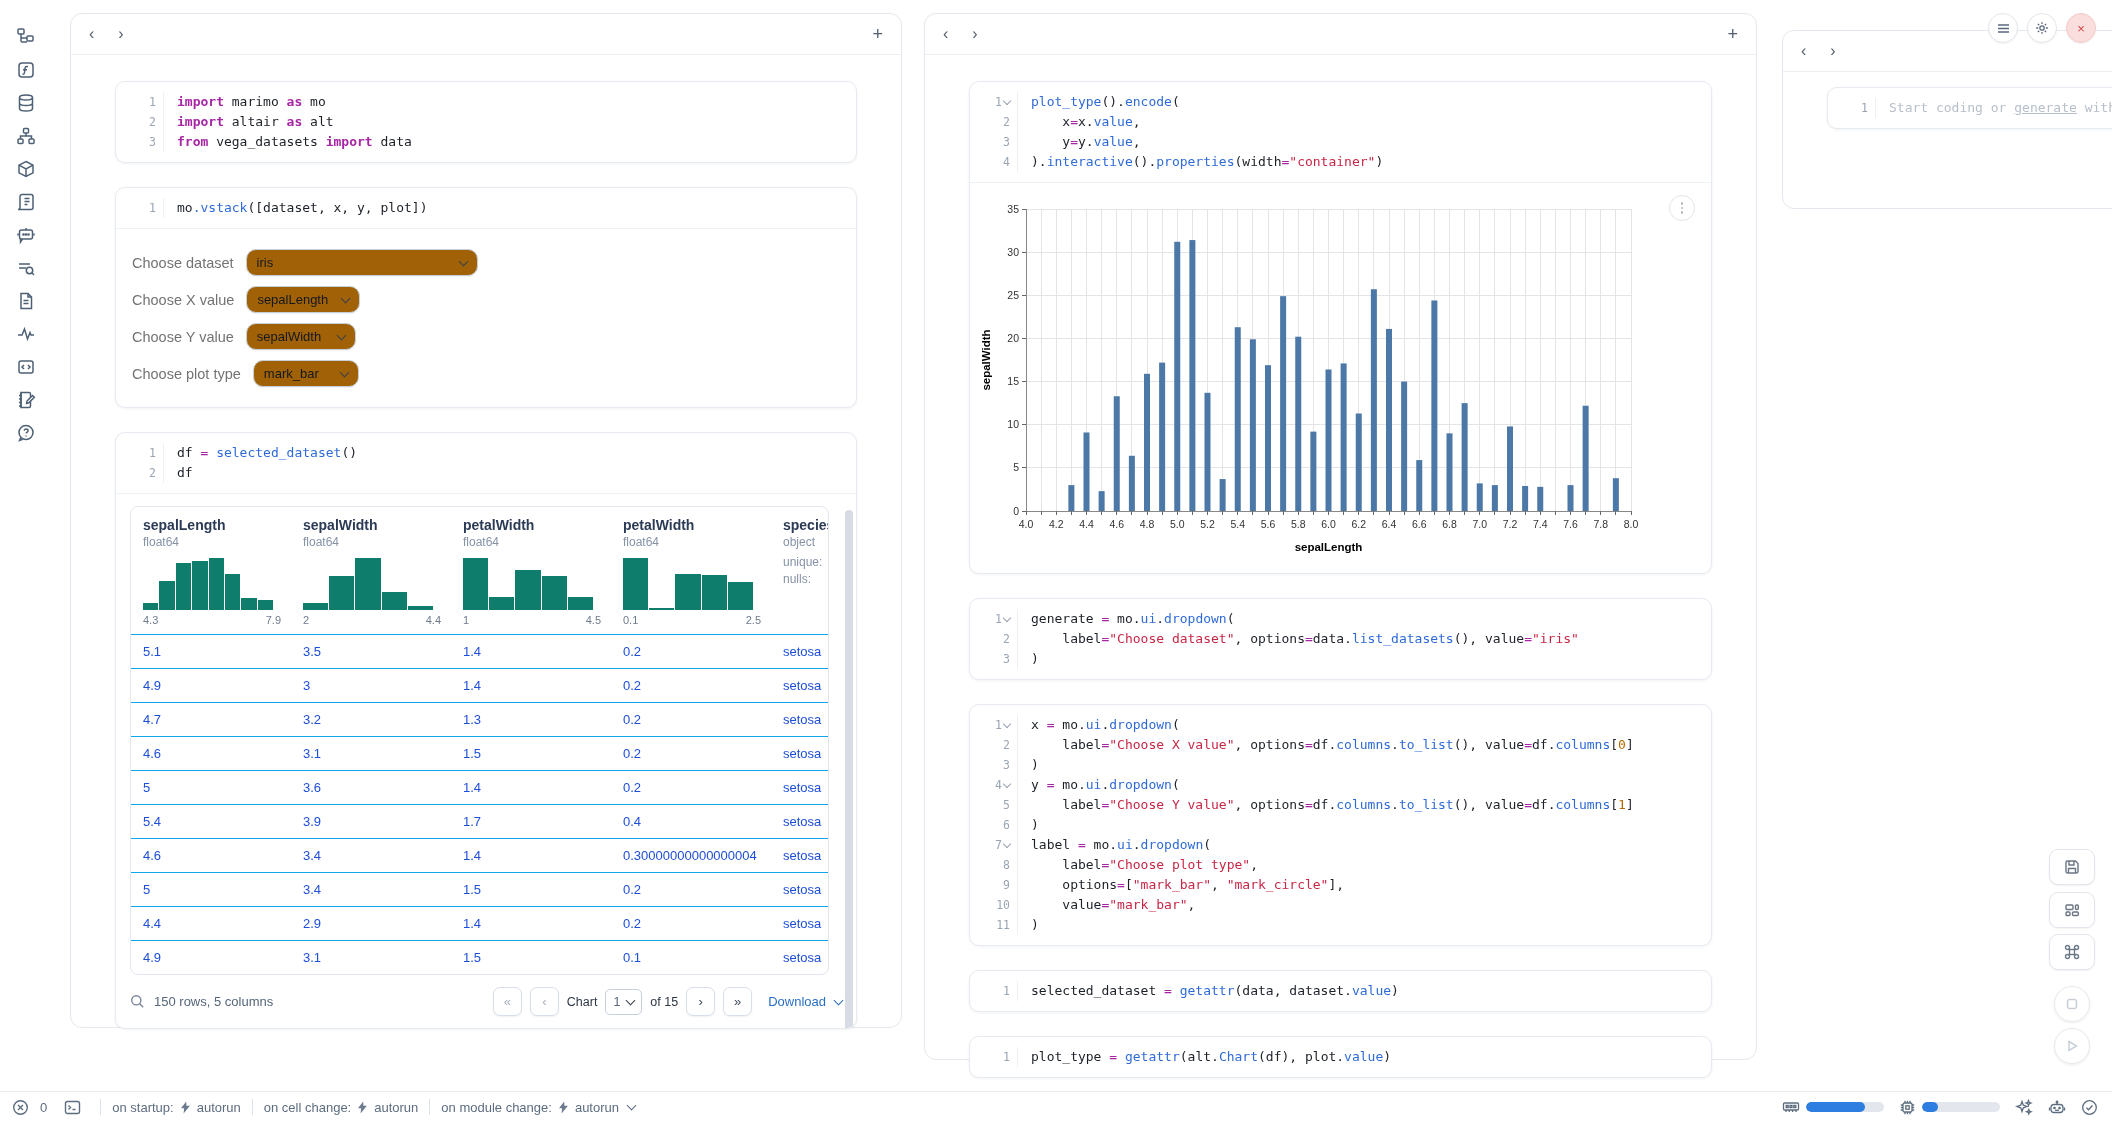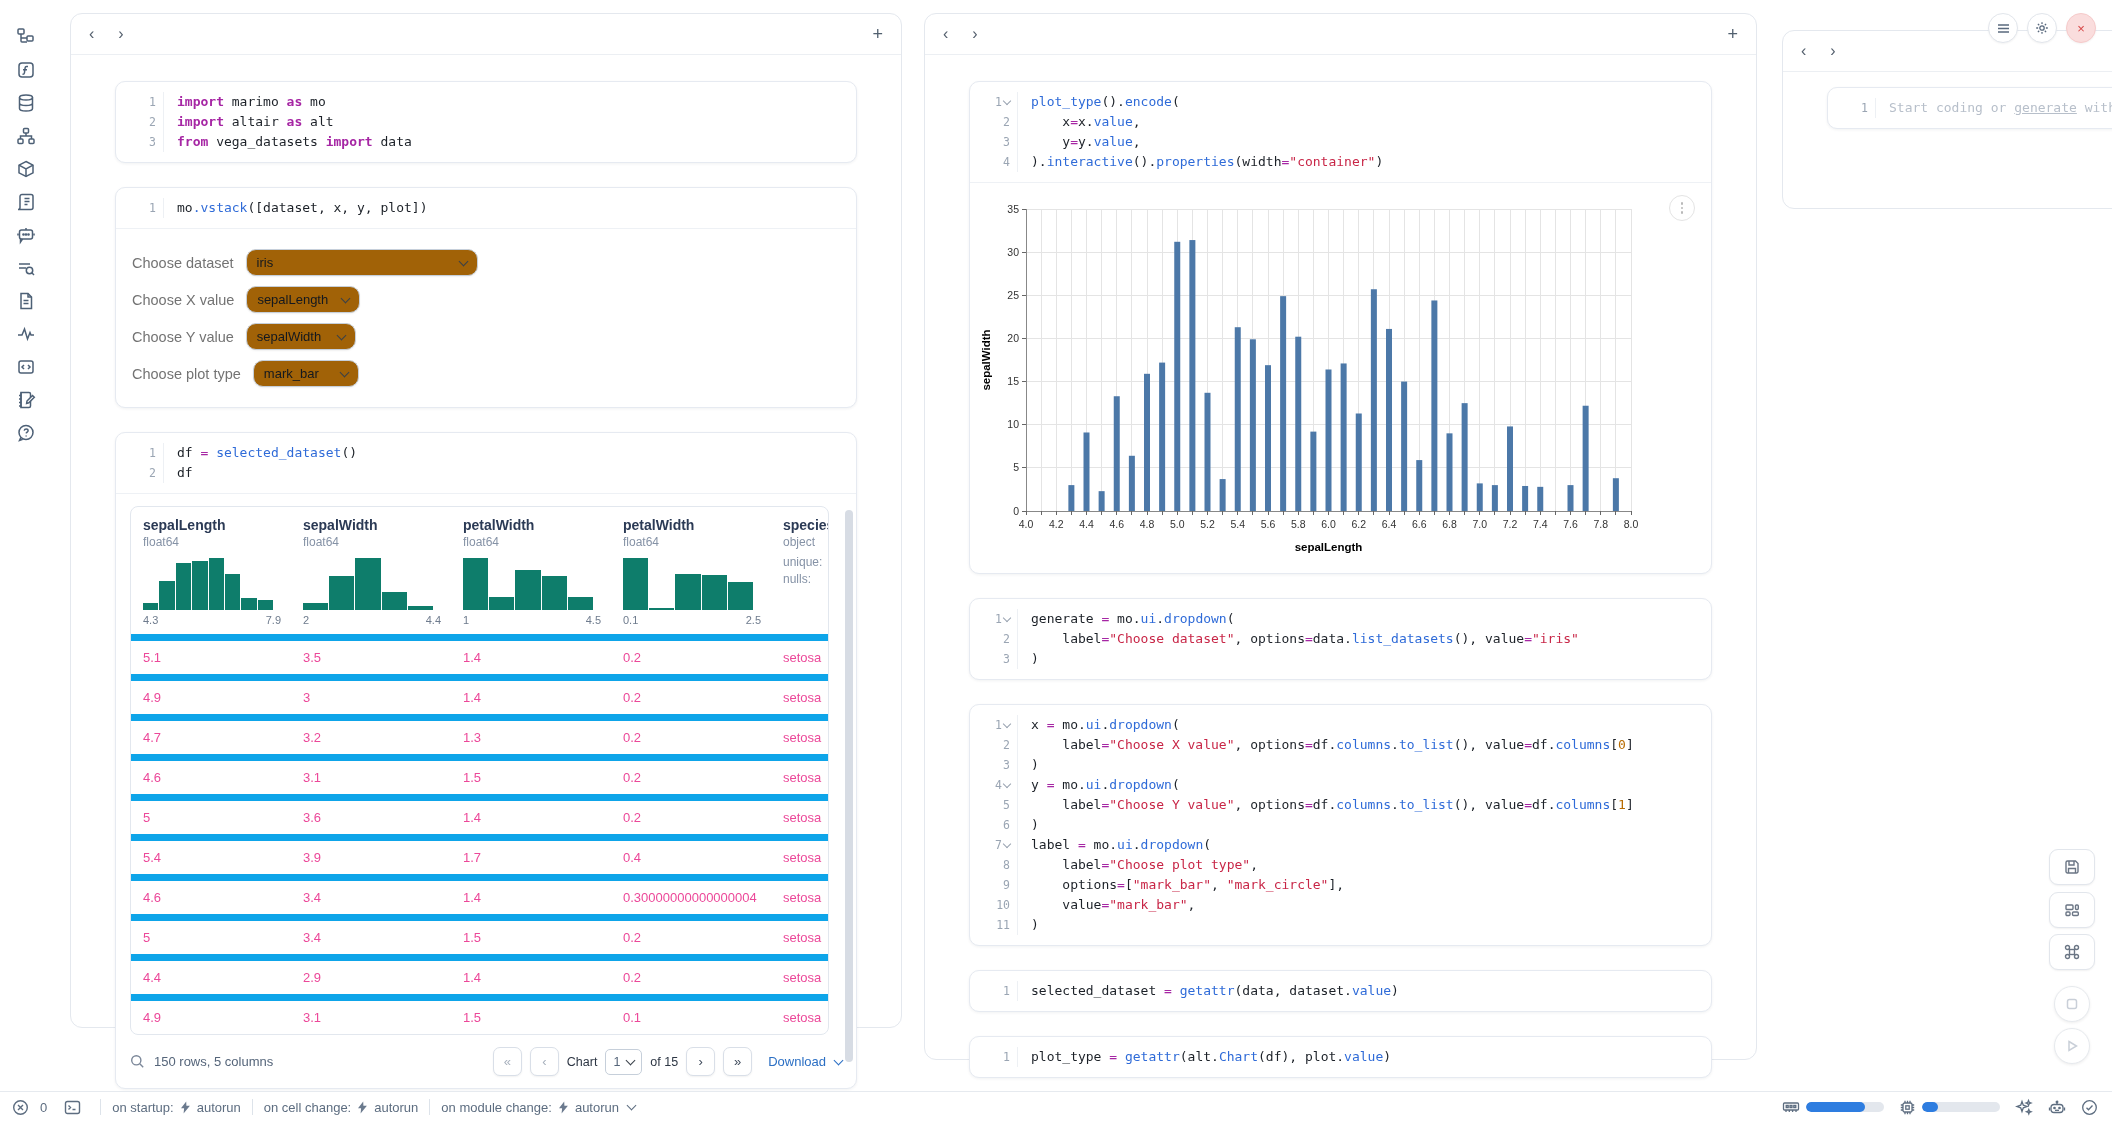--- a/index.html
+++ b/index.html
@@ -54,22 +54,22 @@
   .thead{display:flex;padding:10px 0 8px 0;}
   .thcol{width:160px;flex:none;padding-left:12px;box-sizing:border-box;}
   .thcol.species{flex:1;min-width:0;overflow:hidden;white-space:nowrap;}
   .thname{font-size:14px;font-weight:bold;color:#2b3a55;}
   .thtype{font-size:12px;color:#8592a6;margin-top:2px;}
   .hist{margin-top:9px;height:52px;width:130px;display:flex;align-items:flex-end;gap:1px;}
   .hist i{display:block;background:#0e7d6b;flex:1;}
   .minmax{width:138px;display:flex;justify-content:space-between;font-size:11px;
           color:#6e7b8d;margin-top:4px;}
   .thmeta{margin-top:5px;font-size:12px;color:#8592a6;line-height:17px;}
-  .trow{display:flex;height:33px;align-items:center;border-top:7px solid #0ea5e9;
-        font-size:13px;color:#ec4899;cursor:pointer;}
+  .trow{display:flex;height:33px;align-items:center;border-top:1px solid #0ea5e9;
+        font-size:13px;color:#1d4ed8;cursor:pointer;}
   .tcell{width:160px;flex:none;padding-left:12px;box-sizing:border-box;white-space:nowrap;}
   .tcell.species{flex:1;min-width:0;overflow:hidden;}
   .vscroll{position:absolute;right:3px;top:16px;width:8px;height:552px;background:#d7dce4;border-radius:4px;}
   .tfoot{display:flex;align-items:center;margin-top:12px;gap:9px;font-size:13px;color:#55657a;}
   .pgcluster{margin-left:auto;display:flex;align-items:center;gap:8px;}
   .pgbtn{width:27px;height:27px;border:1px solid #d9dfe8;border-radius:7px;background:#fff;
          display:flex;align-items:center;justify-content:center;font-size:13px;color:#3e4a5b;
          box-shadow:0 1px 2px rgba(0,0,0,.06);cursor:pointer;}
   .pgbtn.dis{color:#a7b0bd;}
   .pglabel{font-size:12.5px;color:#2d3644;}

